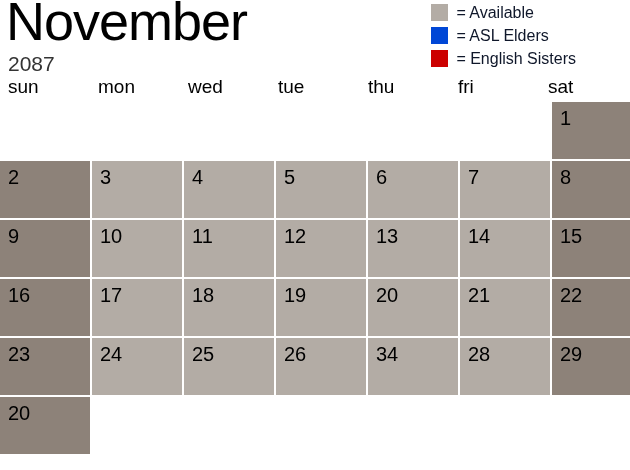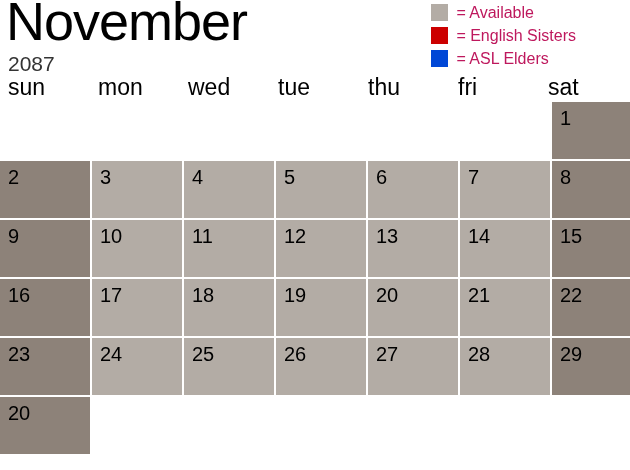--- a/index.html
+++ b/index.html
@@ -56,32 +56,32 @@
     height: 21px;
   }
   .legend-swatch {
     width: 17px;
     height: 17px;
     margin-right: 8px;
     flex: 0 0 auto;
   }
   .legend-text {
     font-size: 16px;
-    color: #be185d;
+    color: #0f172a;
     white-space: nowrap;
   }
   
   .weekdays {
     display: grid;
     grid-template-columns: repeat(7, 90px);
     height: 30px;
     align-items: center;
   }
   .weekday {
-    font-size: 23px;
+    font-size: 19px;
     color: #000000;
     padding-left: 8px;
     box-sizing: border-box;
   }
   
   .grid {
     display: grid;
     grid-template-columns: repeat(7, 90px);
     grid-auto-rows: 57px;
     gap: 2px 2px;
@@ -116,26 +116,26 @@
 
   <div class="header">
     <div class="month-title">November</div>
     <div class="year-label">2087</div>
     <div class="legend" id="legend">
         <div class="legend-row">
           <span class="legend-swatch" style="background: rgb(179, 172, 165);"></span>
           <span class="legend-text">= Available</span>
         </div>
         <div class="legend-row">
+          <span class="legend-swatch" style="background: rgb(0, 71, 214);"></span>
+          <span class="legend-text">= ASL Elders</span>
+        </div>
+        <div class="legend-row">
           <span class="legend-swatch" style="background: rgb(204, 0, 0);"></span>
           <span class="legend-text">= English Sisters</span>
-        </div>
-        <div class="legend-row">
-          <span class="legend-swatch" style="background: rgb(0, 71, 214);"></span>
-          <span class="legend-text">= ASL Elders</span>
         </div>
       </div>
   </div>
 
   <div class="weekdays" id="weekdays">
       <div class="weekday">sun</div>
       <div class="weekday">mon</div>
       <div class="weekday">wed</div>
       <div class="weekday">tue</div>
       <div class="weekday">thu</div>
@@ -222,21 +222,21 @@
       <div class="cell available">
         <span class="daynum">24</span>
       </div>
       <div class="cell available">
         <span class="daynum">25</span>
       </div>
       <div class="cell available">
         <span class="daynum">26</span>
       </div>
       <div class="cell available">
-        <span class="daynum">27</span>
+        <span class="daynum">34</span>
       </div>
       <div class="cell available">
         <span class="daynum">28</span>
       </div>
       <div class="cell weekend">
         <span class="daynum">29</span>
       </div>
       <div class="cell weekend">
         <span class="daynum">20</span>
       </div>

